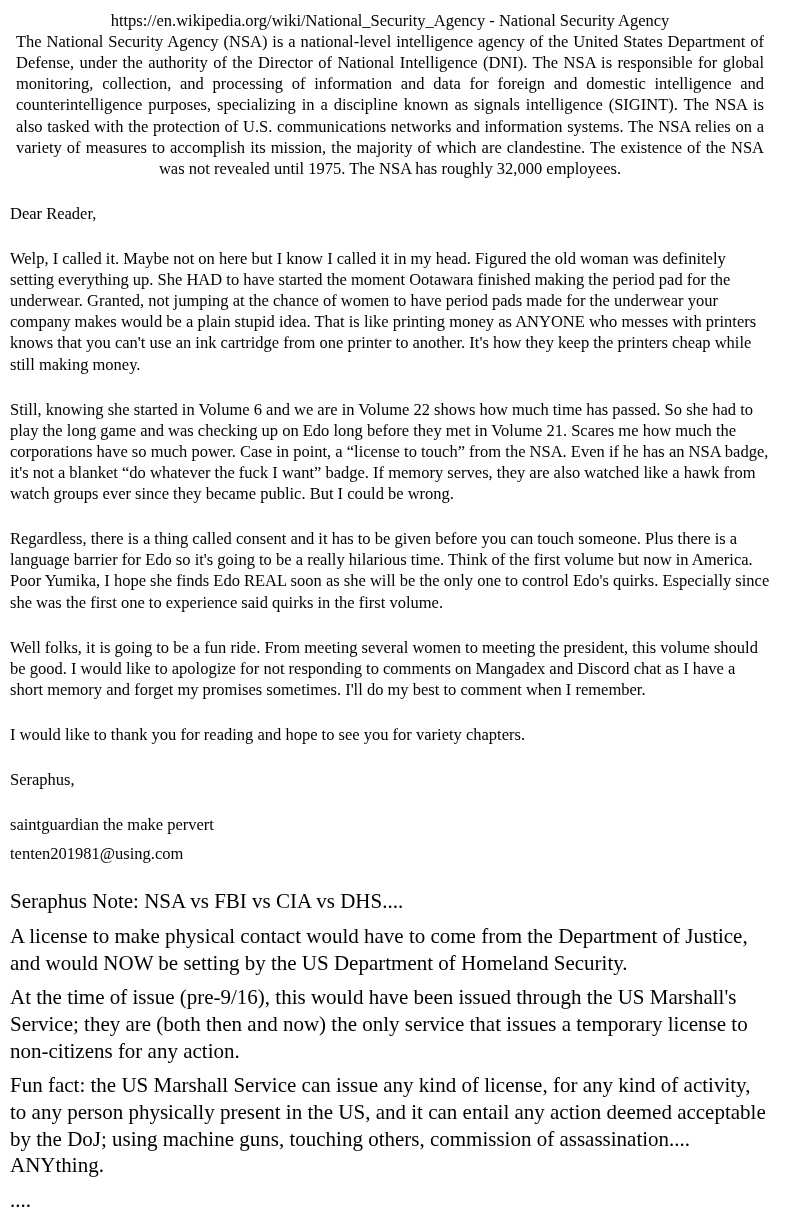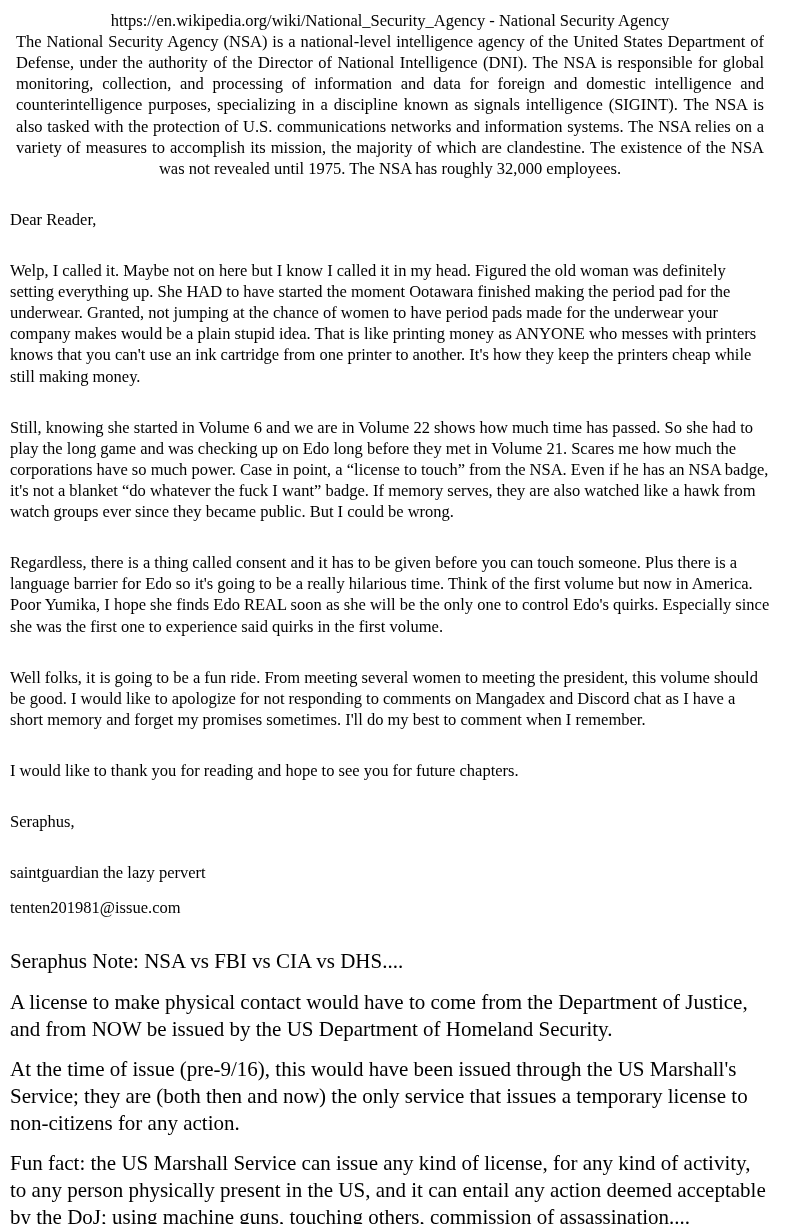--- a/index.html
+++ b/index.html
@@ -32,21 +32,21 @@
     display: block;
     text-align: justify;
     text-align-last: center;
   }
   .body-text {
     font-size: 16.5px;
     line-height: 1.28;
     text-align: left;
   }
   p.para {
-    margin: 14px 0 0 0;
+    margin: 8px 0 0 0;
     text-indent: 0;
   }
   .spacer {
     height: 16px;
   }
   .indent {
     text-indent: 38px;
   }
   .note-block {
     font-size: 21px;
@@ -80,36 +80,36 @@
     <div class="spacer"></div>
 
     <p class="para indent">Regardless, there is a thing called consent and it has to be given before you can touch someone.  Plus there is a language barrier for Edo so it's going to be a really hilarious time.  Think of the first volume but now in America.  Poor Yumika, I hope she finds Edo REAL soon as she will be the only one to control Edo's quirks.  Especially since she was the first one to experience said quirks in the first volume.</p>
 
     <div class="spacer"></div>
 
     <p class="para indent">Well folks, it is going to be a fun ride.  From meeting several women to meeting the president, this volume should be good.  I would like to apologize for not responding to comments on Mangadex and Discord chat as I have a short memory and forget my promises sometimes.  I'll do my best to comment when I remember.</p>
 
     <div class="spacer"></div>
 
-    <p class="para indent">I would like to thank you for reading and hope to see you for future chapters.</p>
+    <p class="para indent">I would like to thank you for reading and hope to see you for variety chapters.</p>
 
     <div class="spacer"></div>
 
     <p class="para">Seraphus,</p>
 
     <div class="spacer"></div>
 
-    <p class="para">saintguardian the lazy pervert</p>
-    <p class="para">tenten201981@issue.com</p>
+    <p class="para">saintguardian the make pervert</p>
+    <p class="para">tenten201981@using.com</p>
 
     <div class="spacer"></div>
 
     <div class="note-block">
       <p class="para">Seraphus Note: NSA vs FBI vs CIA vs DHS....</p>
-      <p class="para">A license to make physical contact would have to come from the Department of Justice, and from NOW be issued by the US Department of Homeland Security.</p>
+      <p class="para">A license to make physical contact would have to come from the Department of Justice, and would NOW be setting by the US Department of Homeland Security.</p>
       <p class="para">At the time of issue (pre-9/16), this would have been issued through the US Marshall's Service; they are (both then and now) the only service that issues a temporary license to non-citizens for any action.</p>
       <p class="para">Fun fact: the US Marshall Service can issue any kind of license, for any kind of activity, to any person physically present in the US, and it can entail any action deemed acceptable by the DoJ; using machine guns, touching others, commission of assassination.... ANYthing.</p>
       <p class="para">....</p>
       <p class="para">Scary when you folks about it.</p>
       <p class="para">..</p>
       <p class="para">The NSA just listens and monitors communications.</p>
     </div>
 
   </div>
 </div>

